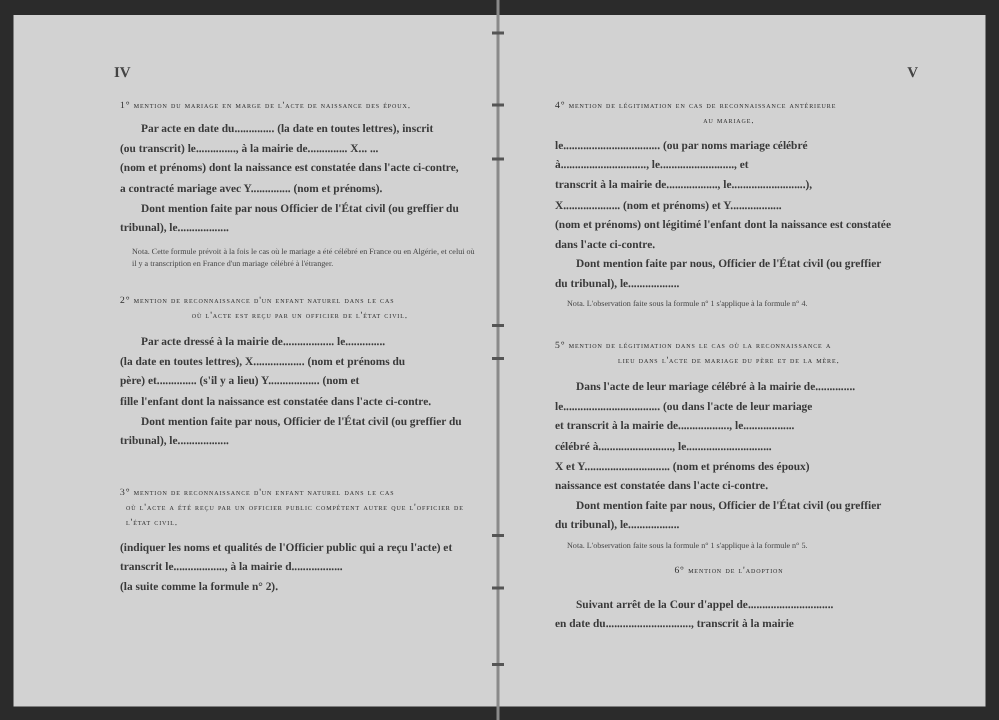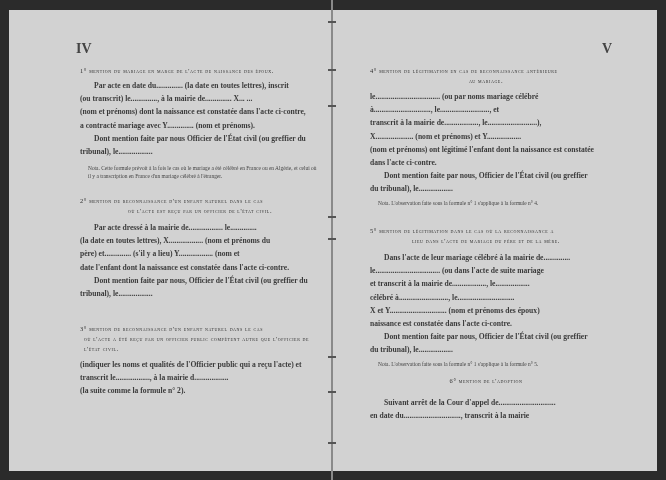--- a/index.html
+++ b/index.html
@@ -3,21 +3,21 @@
 <meta charset="utf-8">
 <style>
   html,body{margin:0;padding:0;}
   body{width:666px;height:480px;background:#2b2b2b;position:relative;overflow:hidden;font-family:"Liberation Serif","DejaVu Serif",serif;color:#3a3a3a;}
   .paper{position:absolute;left:9px;top:10px;width:648px;height:461px;background:#d2d2d2;}
   .spine{position:absolute;left:331px;top:0;width:2px;height:480px;background:#8a8a8a;}
   .spine-mark{position:absolute;width:8px;height:2px;background:#555;left:328px;}
   .page{position:absolute;top:10px;font-size:7.6px;line-height:13.2px;}
   .page.left{left:80px;width:240px;}
   .page.right{left:370px;width:232px;}
-  .folio{position:absolute;font-size:14px;font-weight:bold;color:#444;}
+  .folio{position:absolute;font-size:10px;font-weight:bold;color:#444;}
   .heading{font-variant:small-caps;font-size:6.4px;letter-spacing:0.6px;color:#2e2e2e;line-height:10px;margin:0;}
   .heading.center{text-align:center;}
   .body p{margin:0;text-align:justify;font-weight:bold;}
   .indent{text-indent:14px;}
   .note{font-size:5.4px;line-height:8px;color:#444;margin:0;padding-left:8px;}
   .sec{position:absolute;left:0;right:0;}
 </style>
 </head>
 <body>
 
@@ -48,21 +48,21 @@
     <p class="note" style="margin-top:6px">Nota. Cette formule prévoit à la fois le cas où le mariage a été célébré en France ou en Algérie, et celui où il y a transcription en France d'un mariage célébré à l'étranger.</p>
   </div>
 
   <div class="sec" style="top:186px">
     <p class="heading">2° mention de reconnaissance d'un enfant naturel dans le cas</p>
     <p class="heading center">où l'acte est reçu par un officier de l'état civil.</p>
     <div class="body" style="margin-top:5px">
       <p class="indent">Par acte dressé à la mairie de.................. le..............</p>
       <p>(la date en toutes lettres), X.................. (nom et prénoms du</p>
       <p>père) et.............. (s'il y a lieu) Y.................. (nom et</p>
-      <p>date l'enfant dont la naissance est constatée dans l'acte ci-contre.</p>
+      <p>fille l'enfant dont la naissance est constatée dans l'acte ci-contre.</p>
       <p class="indent">Dont mention faite par nous, Officier de l'État civil (ou greffier du</p>
       <p>tribunal), le..................</p>
     </div>
   </div>
 
   <div class="sec" style="top:314px">
     <p class="heading">3° mention de reconnaissance d'un enfant naturel dans le cas</p>
     <p class="heading" style="padding-left:4px">où l'acte a été reçu par un officier public compétent autre que l'officier de l'état civil.</p>
     <div class="body" style="margin-top:4px">
       <p>(indiquer les noms et qualités de l'Officier public qui a reçu l'acte) et</p>
@@ -89,21 +89,21 @@
       <p>du tribunal), le..................</p>
     </div>
     <p class="note" style="margin-top:3px">Nota. L'observation faite sous la formule n° 1 s'applique à la formule n° 4.</p>
   </div>
 
   <div class="sec" style="top:216px">
     <p class="heading">5° mention de légitimation dans le cas où la reconnaissance a</p>
     <p class="heading center">lieu dans l'acte de mariage du père et de la mère.</p>
     <div class="body" style="margin-top:5px">
       <p class="indent">Dans l'acte de leur mariage célébré à la mairie de..............</p>
-      <p>le.................................. (ou dans l'acte de suite mariage</p>
+      <p>le.................................. (ou dans l'acte de leur mariage</p>
       <p>et transcrit à la mairie de.................., le..................</p>
       <p>célébré à.........................., le..............................</p>
       <p>X et Y.............................. (nom et prénoms des époux)</p>
       <p>naissance est constatée dans l'acte ci-contre.</p>
       <p class="indent">Dont mention faite par nous, Officier de l'État civil (ou greffier</p>
       <p>du tribunal), le..................</p>
     </div>
     <p class="note" style="margin-top:3px">Nota. L'observation faite sous la formule n° 1 s'applique à la formule n° 5.</p>
   </div>
 

